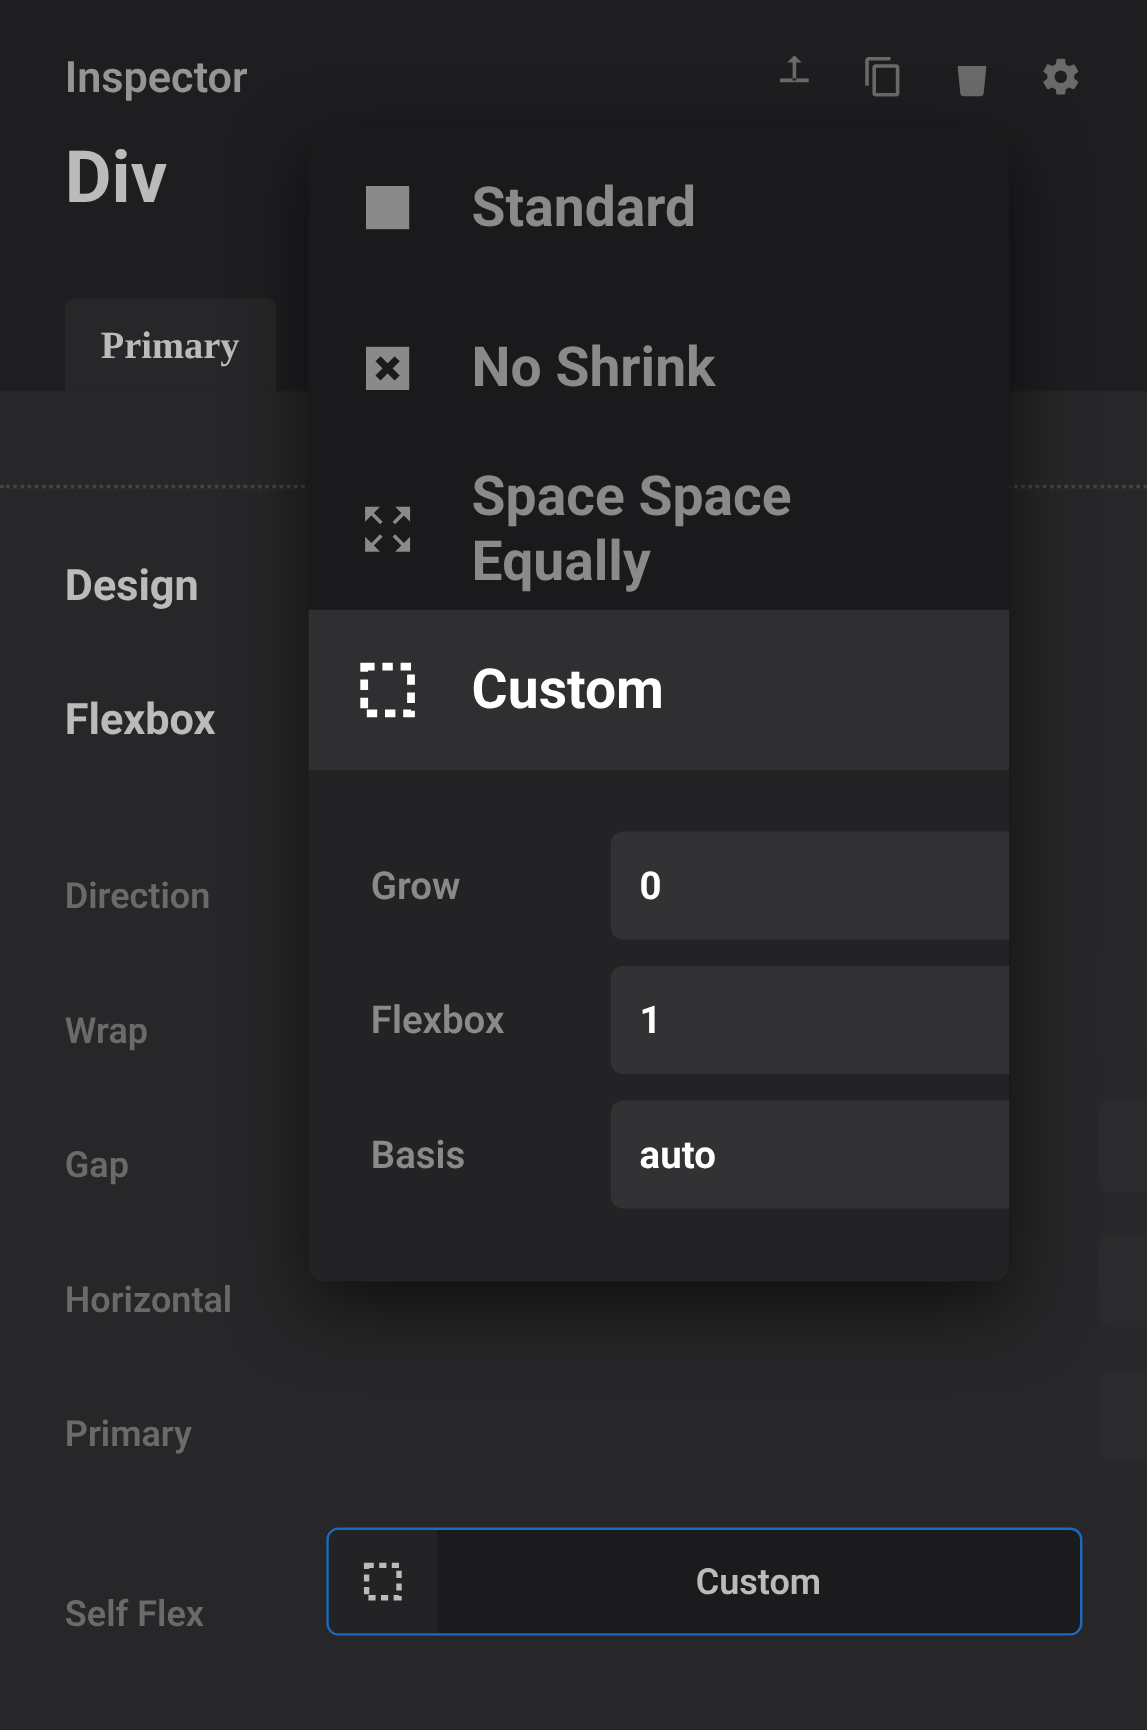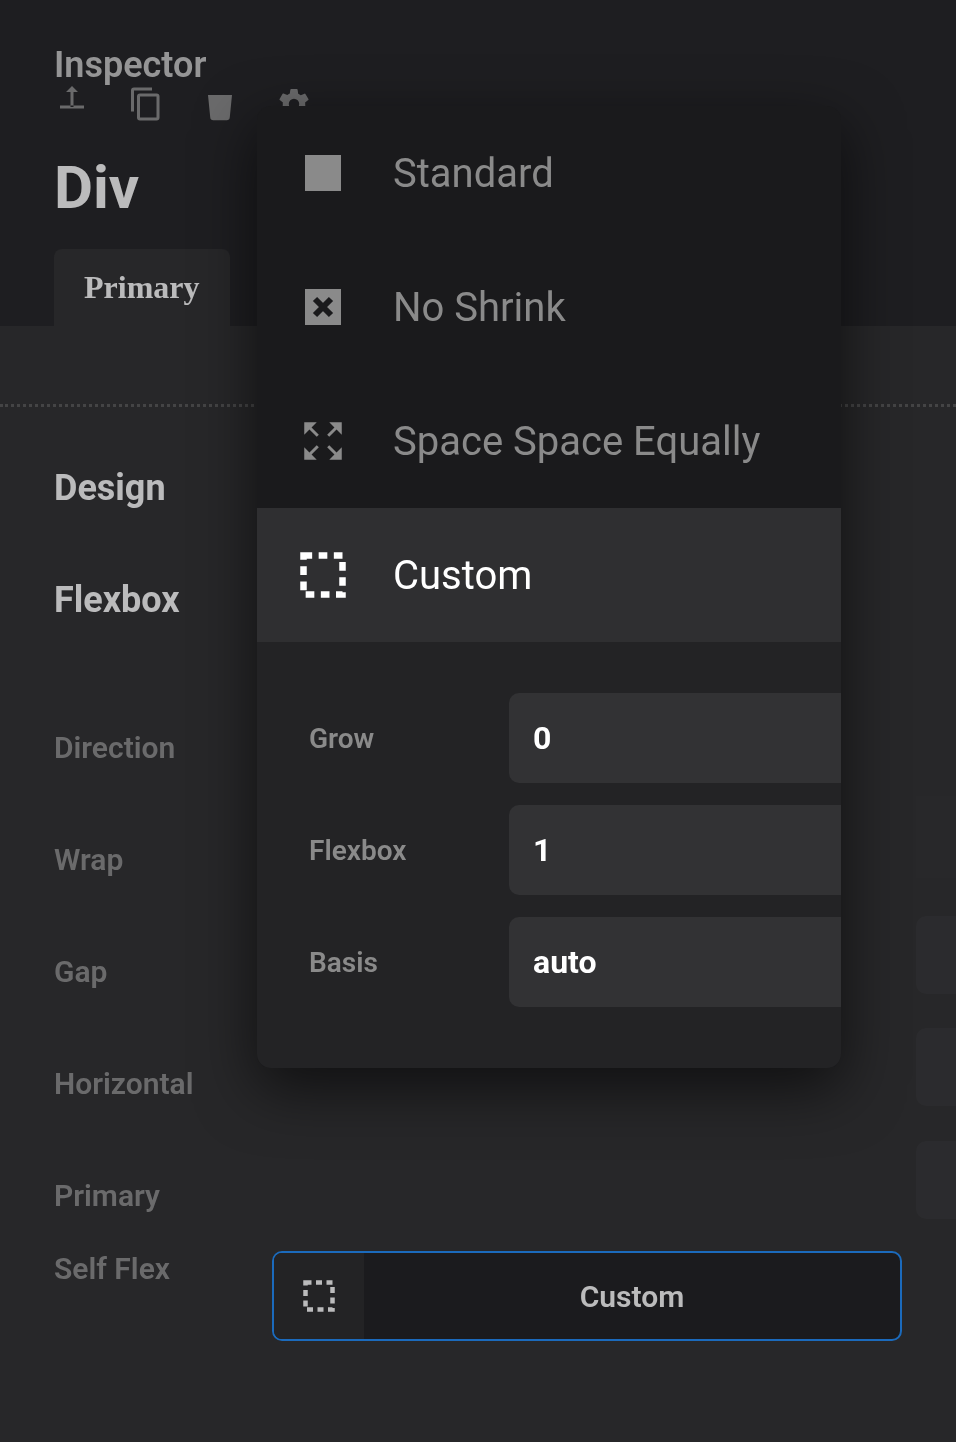--- a/index.html
+++ b/index.html
@@ -12,23 +12,22 @@
   }
   
   .header {
     background: #1f1f21;
     padding: 44px 54px 0 54px;
     height: 326px;
     position: relative;
   }
   .header-top {
     display: flex;
-    align-items: flex-start;
+    align-items: flex-end;
     justify-content: space-between;
-    flex-direction: column;
   }
   .inspector-title {
     font-size: 36px;
     font-weight: 600;
     color: #c9c9c9;
   }
   .header-icons {
     display: flex;
     gap: 38px;
     align-items: center;
@@ -66,21 +65,21 @@
   .prop-label {
     font-size: 30px;
     font-weight: 600;
     color: #8c8c8c;
     height: 112px;
     display: flex;
     align-items: center;
   }
   .self-flex-row {
     display: flex;
-    align-items: flex-start;
+    align-items: flex-end;
     gap: 18px;
     height: 112px;
   }
   .self-flex-row .prop-label { flex: 0 0 200px; height: auto; }
   .selfflex-button {
     flex: 1;
     height: 90px;
     border: 2px solid #1a8cff;
     border-radius: 10px;
     background: #1b1b1d;
@@ -133,36 +132,36 @@
     cursor: pointer;
   }
   .popup-item.selected { background: #2f2f31; }
   .popup-item.selected .popup-text { color: #fff; }
   .popup-icon {
     width: 52px; height: 52px;
     display: flex; align-items: center; justify-content: center;
     flex-shrink: 0;
   }
   .popup-text {
-    font-size: 40px;
-    font-weight: 400;
+    font-size: 46px;
+    font-weight: 700;
     color: #8a8a8a;
   }
   .custom-panel {
     background: #232325;
     padding: 40px 52px 50px 52px;
   }
   .custom-row {
     display: flex;
     align-items: center;
     height: 112px;
   }
   .custom-row-label {
     flex: 0 0 200px;
-    font-size: 28px;
+    font-size: 32px;
     font-weight: 600;
     color: #8a8a8a;
   }
   .custom-row-input {
     flex: 1;
     height: 90px;
     background: #323234;
     border: none;
     border-radius: 10px;
     padding: 0 24px;

